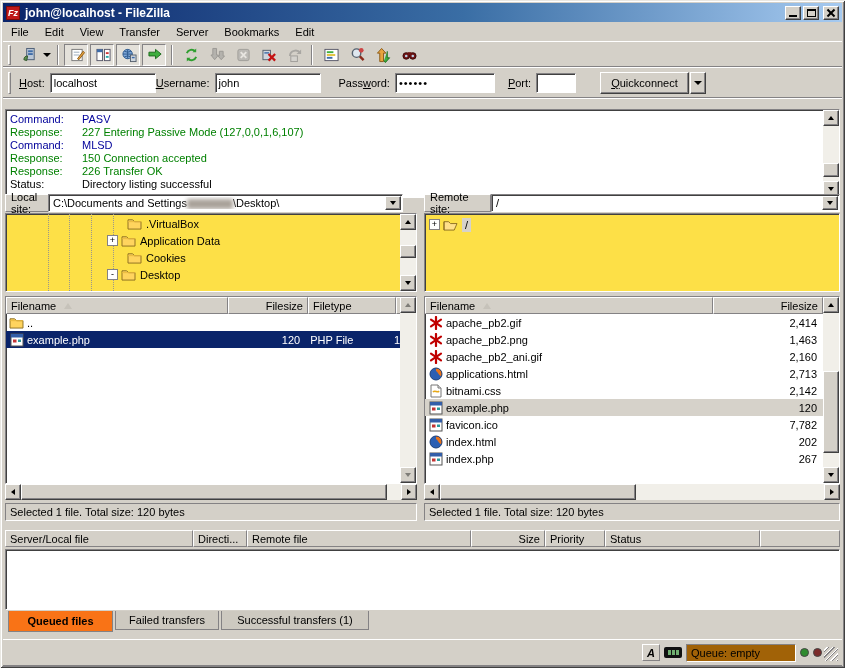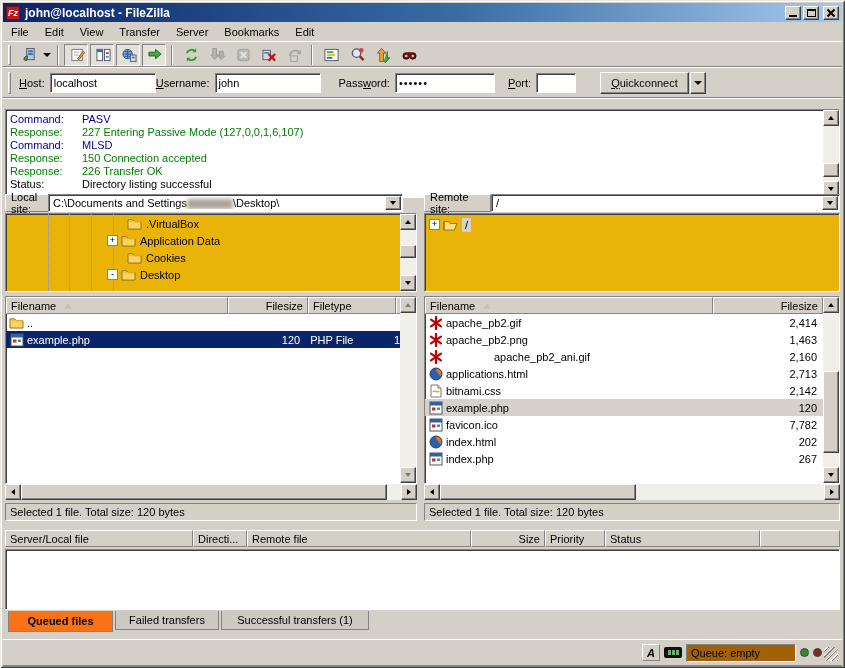--- a/index.html
+++ b/index.html
@@ -57,21 +57,21 @@
   .sb-thumb{position:absolute;background:#d4d0c8;border:1px solid;border-color:#fff #404040 #404040 #fff;box-shadow:inset -1px -1px 0 #848284;}
   .tri-up-s{width:0;height:0;border-left:3px solid transparent;border-right:3px solid transparent;border-bottom:4px solid #000;}
   .tri-down-s{width:0;height:0;border-left:3px solid transparent;border-right:3px solid transparent;border-top:4px solid #000;}
   .tri-left-s{width:0;height:0;border-top:3px solid transparent;border-bottom:3px solid transparent;border-right:4px solid #000;}
   .tri-right-s{width:0;height:0;border-top:3px solid transparent;border-bottom:3px solid transparent;border-left:4px solid #000;}
   
   .site-label{height:18px;display:flex;align-items:center;padding:0 5px;border:1px solid;border-color:#fff #848284 #848284 #fff;background:#d4d0c8;}
   .combo{height:18px;background:#fff;border:1px solid;border-color:#848284 #fff #fff #848284;box-shadow:inset 1px 1px 0 #404040;display:flex;align-items:center;}
   .combo-text{flex:1;padding:0 4px;white-space:nowrap;overflow:hidden;}
   .combo-btn{width:16px;height:14px;margin:1px;background:#d4d0c8;border:1px solid;border-color:#fff #404040 #404040 #fff;box-shadow:inset -1px -1px 0 #848284;display:flex;align-items:center;justify-content:center;flex:none;}
-  .treebox{background:#eab308;}
+  .treebox{background:#fde047;}
   .tree-vline{position:absolute;width:1px;border-left:1px dotted #9a968e;}
   .tree-row{position:absolute;height:17px;display:flex;align-items:center;}
   .expander{width:11px;height:11px;background:#fff;border:1px solid #848284;font-size:9px;line-height:9px;text-align:center;flex:none;}
   .tree-label{margin-left:4px;white-space:nowrap;}
   .icon{width:15px;height:14px;flex:none;margin-left:3px;display:flex;align-items:center;justify-content:center;}
   .sel-inactive{background:#d6d2ca;}
   
   .listbox{background:#fff;}
   .lheader{position:absolute;left:0;top:0;right:0;height:17px;display:flex;background:#d4d0c8;}
   .hcell{height:17px;display:flex;align-items:center;padding:0 4px;border:1px solid;border-color:#fff #848284 #848284 #fff;background:#d4d0c8;white-space:nowrap;overflow:hidden;}
@@ -497,21 +497,21 @@
             <g stroke="#c00000" stroke-width="2.2" stroke-linecap="round">
               <line x1="7" y1="1" x2="7" y2="13"></line>
               <line x1="2" y1="3.6" x2="12" y2="10.4"></line>
               <line x1="12" y1="3.6" x2="2" y2="10.4"></line>
             </g>
           </svg>
         </span>
       <span class="fname" style="margin-left:3px;flex:1;">apache_pb2.png</span>
       <span class="fsize" style="width:90px;">1,463</span>
     </div>
-    <div class="frow" style="top:51px;right:16px;gap:48px;">
+    <div class="frow" style="top:51px;right:16px;">
       <span class="icon">
           <svg width="14" height="14" viewBox="0 0 14 14">
             <g stroke="#c00000" stroke-width="2.2" stroke-linecap="round">
               <line x1="7" y1="1" x2="7" y2="13"></line>
               <line x1="2" y1="3.6" x2="12" y2="10.4"></line>
               <line x1="12" y1="3.6" x2="2" y2="10.4"></line>
             </g>
           </svg>
         </span>
       <span class="fname" style="margin-left:3px;flex:1;">apache_pb2_ani.gif</span>

